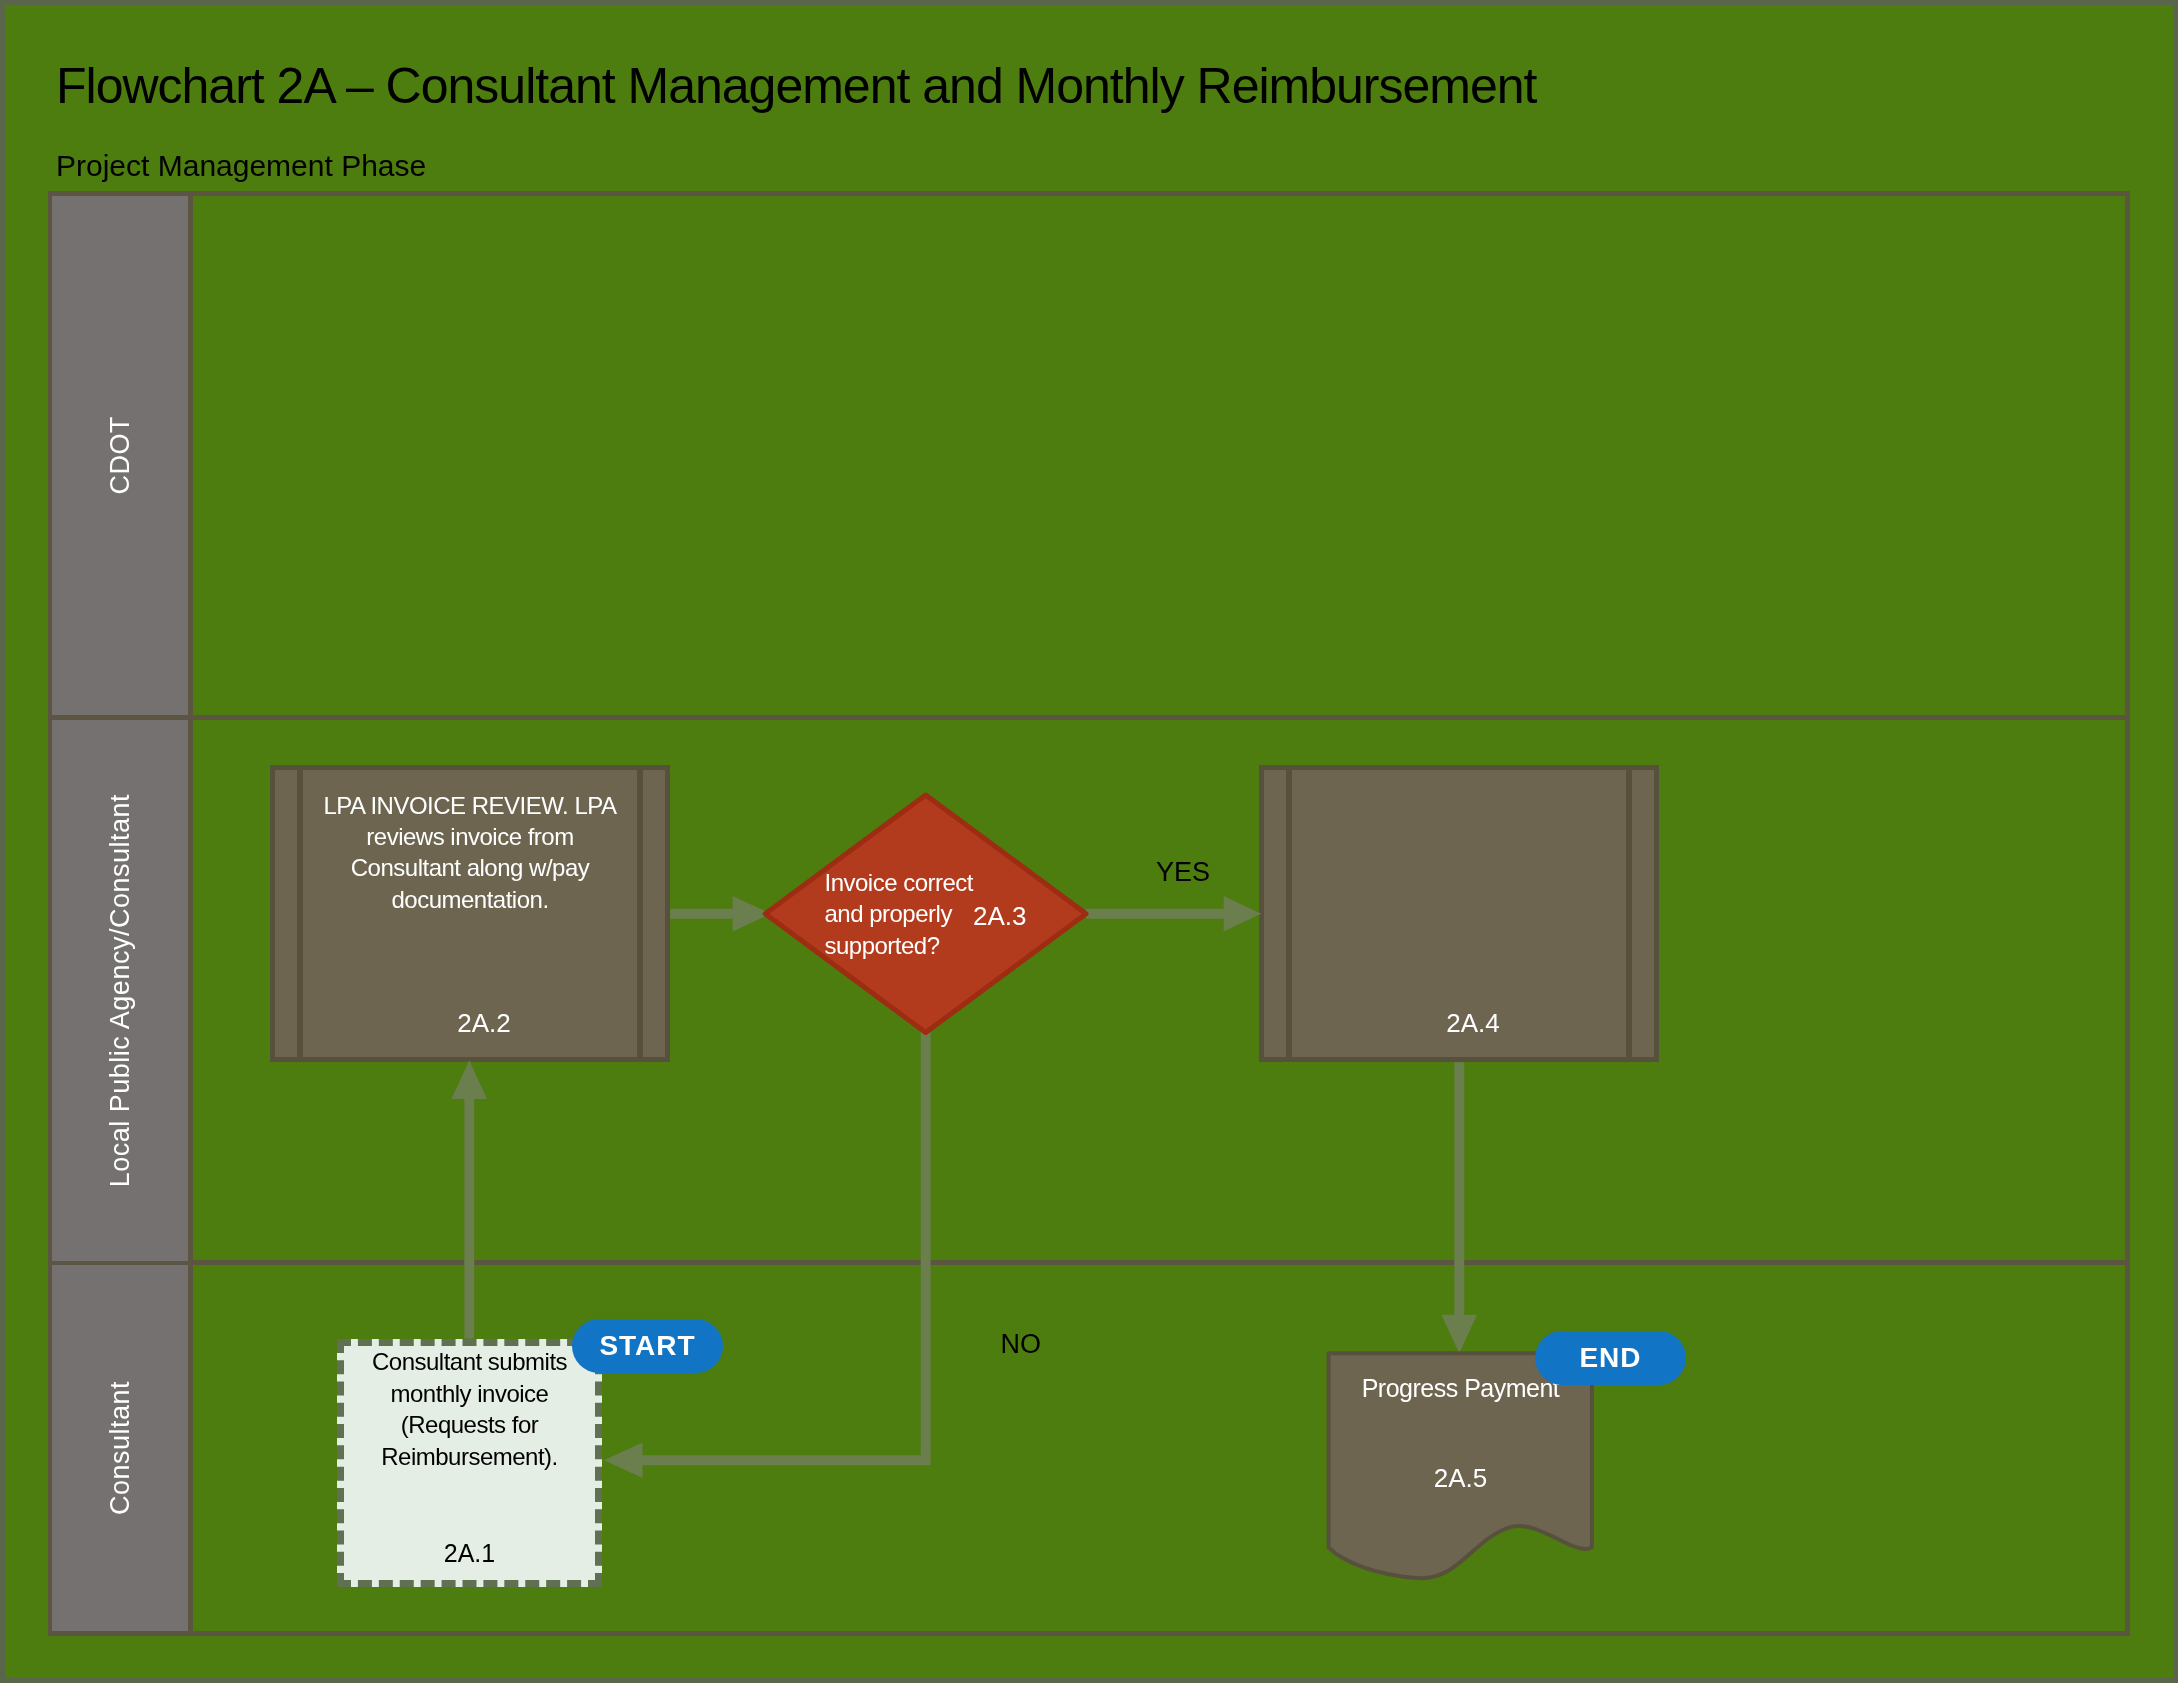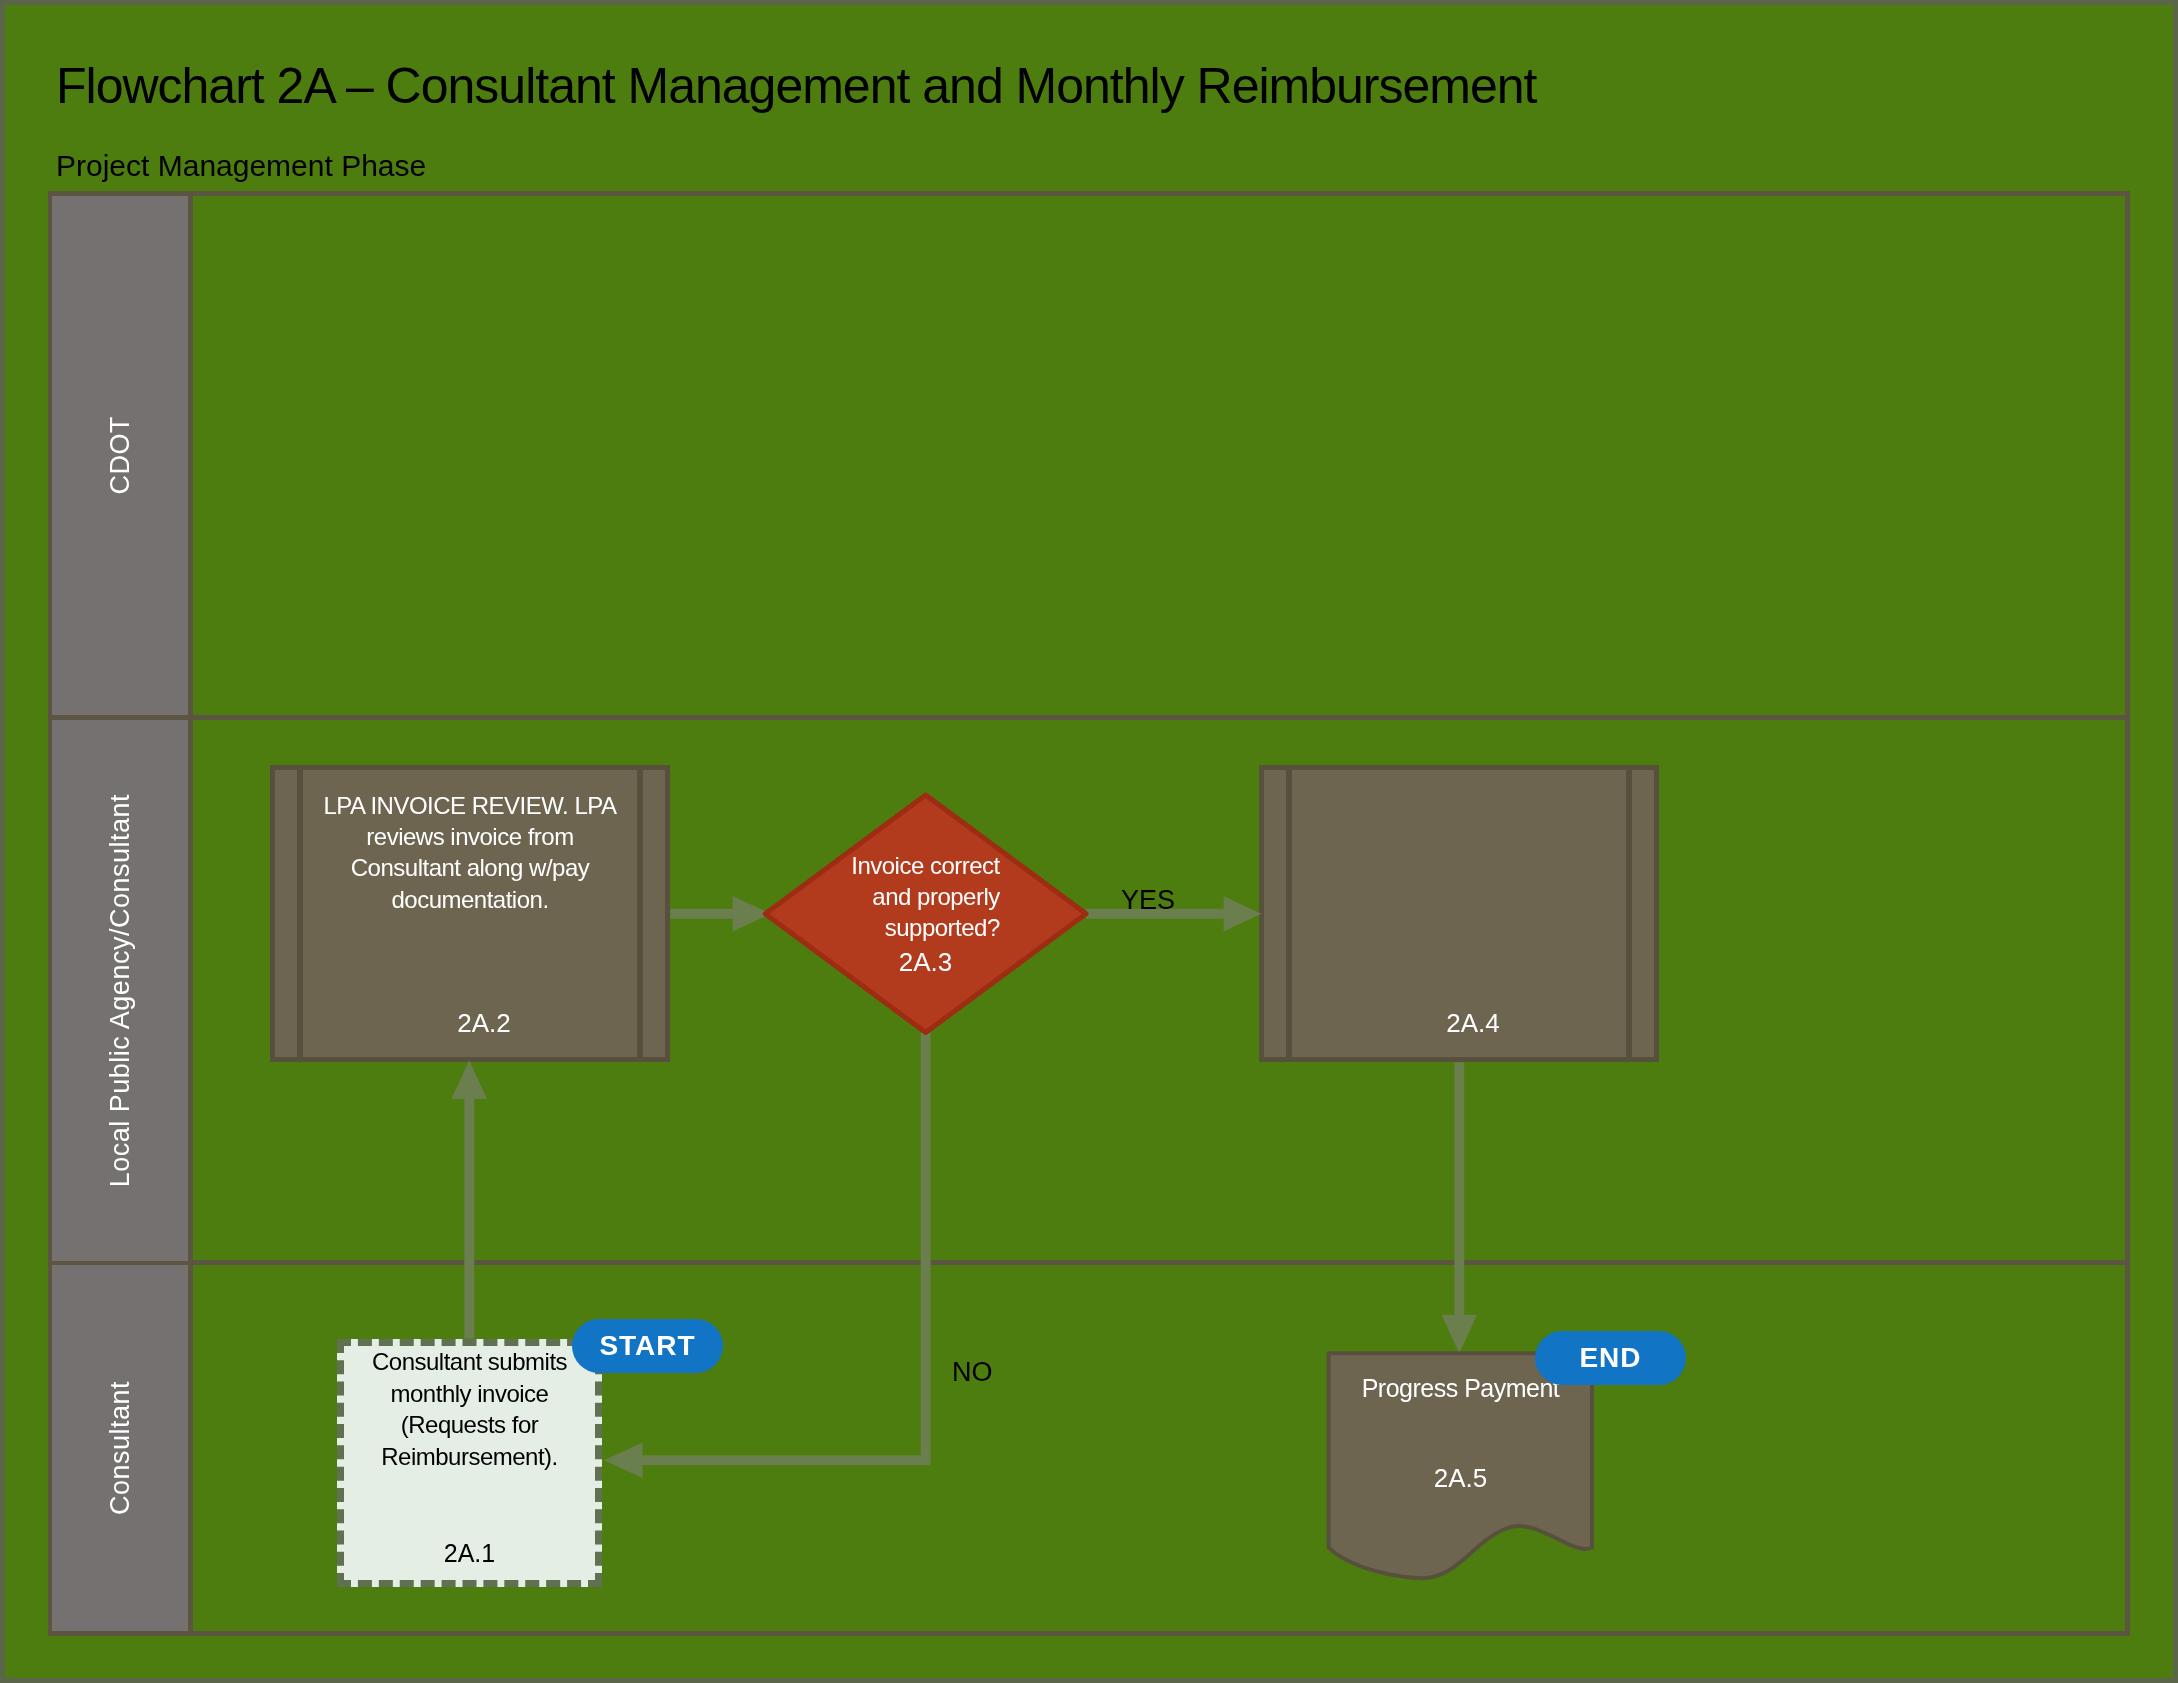--- a/index.html
+++ b/index.html
@@ -58,32 +58,32 @@
   
   .overlay{position:absolute;left:0;top:0;pointer-events:none;}
   .arrow-line{stroke:var(--arrow);stroke-width:10;fill:none;}
   .arrow-head{fill:var(--arrow);stroke:none;}
   .diamond-shape{fill:var(--diamond-fill);stroke:var(--diamond-border);stroke-width:5;stroke-linejoin:round;}
   .doc-shape{fill:var(--box-fill);stroke:var(--box-border);stroke-width:4;stroke-linejoin:round;}
 
   
   .diamond-text{
     position:absolute;left:775px;top:807px;width:301px;height:214px;
-    display:flex;flex-direction:column;align-items:center;justify-content:center;
-    color:var(--text-light);text-align:right;
+    display:flex;flex-direction:row;align-items:center;justify-content:center;
+    color:var(--text-light);text-align:left;
   }
   .diamond-text .qtext{white-space:pre-line;font-size:24px;line-height:1.3;letter-spacing:-0.5px;}
   .diamond-text .pid{font-size:26px;margin-top:4px;}
 
   
   .doc-title{position:absolute;left:1327px;top:1374px;width:267px;text-align:center;color:var(--text-light);font-size:25px;letter-spacing:-0.5px;}
   .doc-id{position:absolute;left:1327px;top:1463px;width:267px;text-align:center;color:var(--text-light);font-size:26px;}
 
   
-  .branch-label{position:absolute;width:89px;text-align:left;color:var(--text-dark);font-size:27px;margin-top:28px;}
+  .branch-label{position:absolute;width:89px;text-align:right;color:var(--text-dark);font-size:27px;}
   .yes-label{left:1121px;top:857px;}
   .no-label{left:952px;top:1329px;}
 
   
   .pill{
     position:absolute;width:151px;height:54px;border-radius:30px;background:var(--terminator-blue);
     color:var(--text-light);font-size:28px;font-weight:bold;letter-spacing:1px;
     display:flex;align-items:center;justify-content:center;
   }
   .pill-start{left:572px;top:1319px;}

